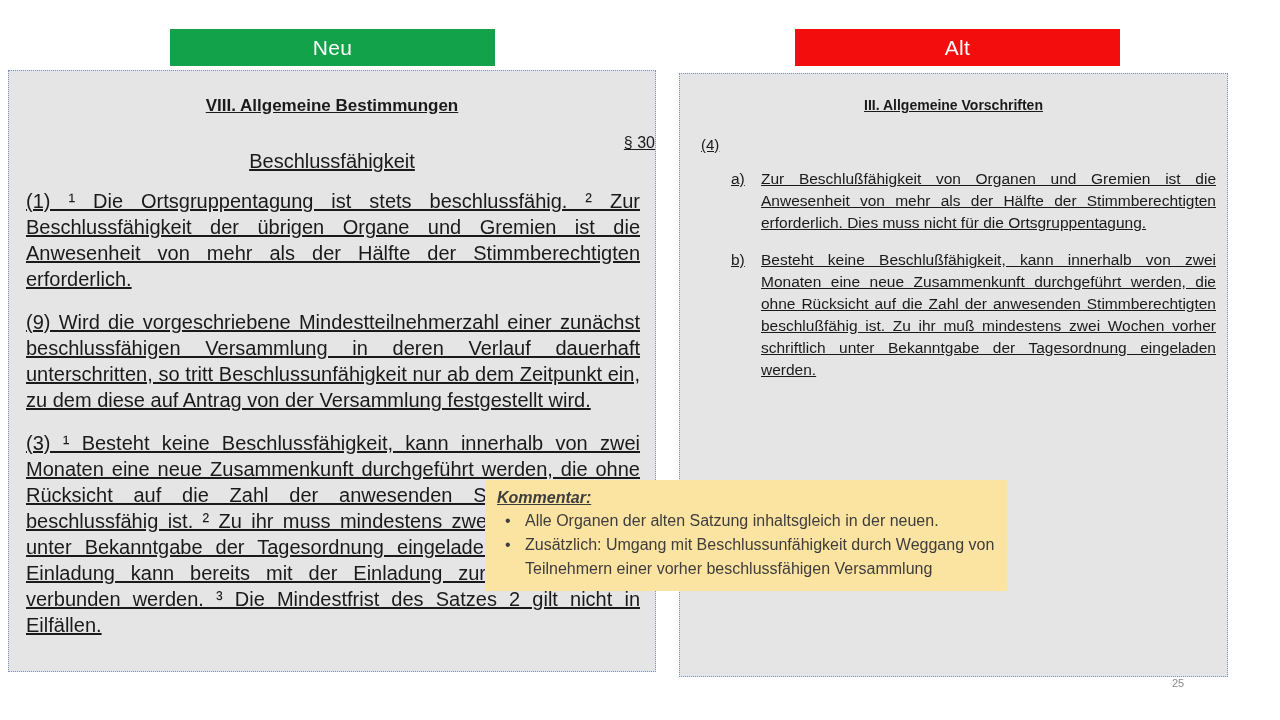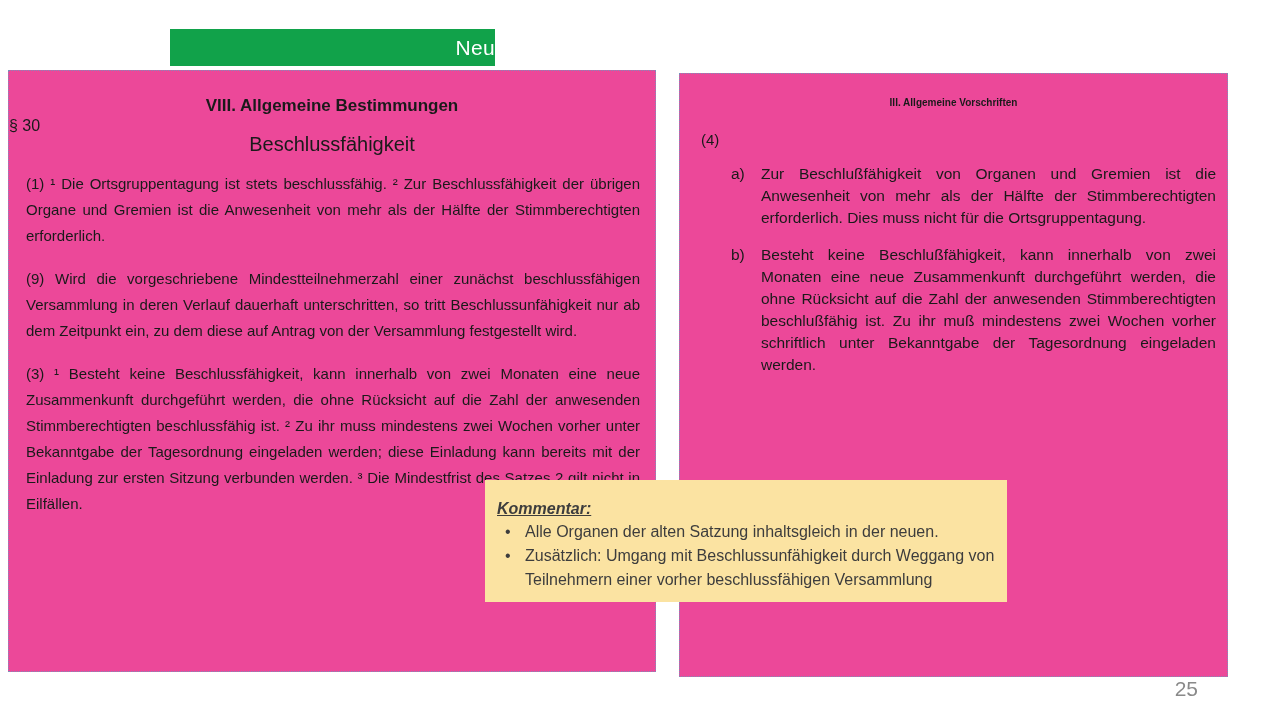--- a/index.html
+++ b/index.html
@@ -10,69 +10,71 @@
     color: #1a1a1a;
     position: relative;
     overflow: hidden;
   }
   .slide { position: absolute; inset: 0; }
 
   
   .bar {
     position: absolute;
     height: 37px;
-    display: flex; align-items: center; justify-content: flex-end;
+    display: flex; align-items: center; justify-content: center;
     color: #ffffff;
     font-size: 21px;
     letter-spacing: 0.3px;
   }
   .bar-neu { left: 170px; top: 29px; width: 325px; background: var(--neu_green); }
   .bar-alt { left: 795px; top: 29px; width: 325px; background: var(--alt_red); }
 
   
   .panel {
     position: absolute;
-    background: #ec4899;
+    background: #e5e5e5;
     border: 1px dotted var(--panel_border);
     box-sizing: border-box;
+    text-decoration: underline;
   }
   .panel-left  { left: 8px;   top: 70px; width: 648px; height: 602px; }
   .panel-right { left: 679px; top: 73px; width: 549px; height: 604px; }
 
   
   .lp-title {
     margin-top: 25px;
     text-align: center;
     font-weight: bold;
     font-size: 17px;
   }
   .lp-section {
-    text-align: left;
+    margin-top: 17px;
+    text-align: right;
     font-size: 16px;
     line-height: 19px;
   }
   .lp-section-name {
     text-align: center;
     font-size: 20px;
     line-height: 19px;
   }
   .lp-para {
     margin: 17px 0 0 0;
     padding: 0 15px 0 17px;
-    font-size: 15px;
+    font-size: 20px;
     line-height: 26px;
     text-align: justify;
   }
 
   
   .rp-title {
     margin-top: 23px;
     text-align: center;
     font-weight: bold;
-    font-size: 10px;
+    font-size: 14px;
   }
   .rp-clause {
     margin: 23px 0 0 21px;
     font-size: 15px;
   }
   .rp-item {
     display: flex;
     margin: 15px 11px 0 51px;
     font-size: 15.5px;
     line-height: 22px;
@@ -81,54 +83,57 @@
   .rp-text  { flex: 1; text-align: justify; }
 
   
   .comment {
     position: absolute;
     left: 485px; top: 480px; width: 522px; min-height: 97px;
     background: var(--comment_fill);
     color: var(--comment_text);
     z-index: 5;
     box-sizing: border-box;
-    padding: 18px 12px 10px 12px;
+    padding: 7px 12px 10px 12px;
   }
   .comment-title {
     font-style: italic;
     font-weight: bold;
     text-decoration: underline;
     font-size: 16px;
     line-height: 22px;
   }
   .comment-bullet {
     display: flex;
     font-size: 16px;
     line-height: 24px;
   }
   .comment-bullet .dot { flex: none; width: 28px; padding-left: 8px; box-sizing: border-box; }
   .comment-bullet .btxt { flex: 1; }
 
   .page-number {
     position: absolute;
     left: 1158px; top: 677px; width: 40px;
-    text-align: right;
-    font-size: 21px;
+    text-align: center;
+    font-size: 11px;
     color: var(--page_number_gray);
   }
 </style>
 </head>
 <body>
 
 <div class="slide">
 
   <div class="bar bar-neu">
     <span>Neu</span>
   </div>
 
+  <div class="bar bar-alt">
+    <span>Alt</span>
+  </div>
 
   <div class="panel panel-left">
     <div class="lp-title">VIII. Allgemeine Bestimmungen</div>
     <div class="lp-section">§ 30</div>
     <div class="lp-section-name">Beschlussfähigkeit</div>
     <p class="lp-para">(1) ¹ Die Ortsgruppentagung ist stets beschlussfähig. ² Zur Beschlussfähigkeit der übrigen Organe und Gremien ist die Anwesenheit von mehr als der Hälfte der Stimmberechtigten erforderlich.</p>
     <p class="lp-para">(9) Wird die vorgeschriebene Mindestteilnehmerzahl einer zunächst beschlussfähigen Versammlung in deren Verlauf dauerhaft unterschritten, so tritt Beschlussunfähigkeit nur ab dem Zeitpunkt ein, zu dem diese auf Antrag von der Versammlung festgestellt wird.</p>
     <p class="lp-para">(3) ¹ Besteht keine Beschlussfähigkeit, kann innerhalb von zwei Monaten eine neue Zusammenkunft durchgeführt werden, die ohne Rücksicht auf die Zahl der anwesenden Stimmberechtigten beschlussfähig ist. ² Zu ihr muss mindestens zwei Wochen vorher unter Bekanntgabe der Tagesordnung eingeladen werden; diese Einladung kann bereits mit der Einladung zur ersten Sitzung verbunden werden. ³ Die Mindestfrist des Satzes 2 gilt nicht in Eilfällen.</p>
   </div>
 

